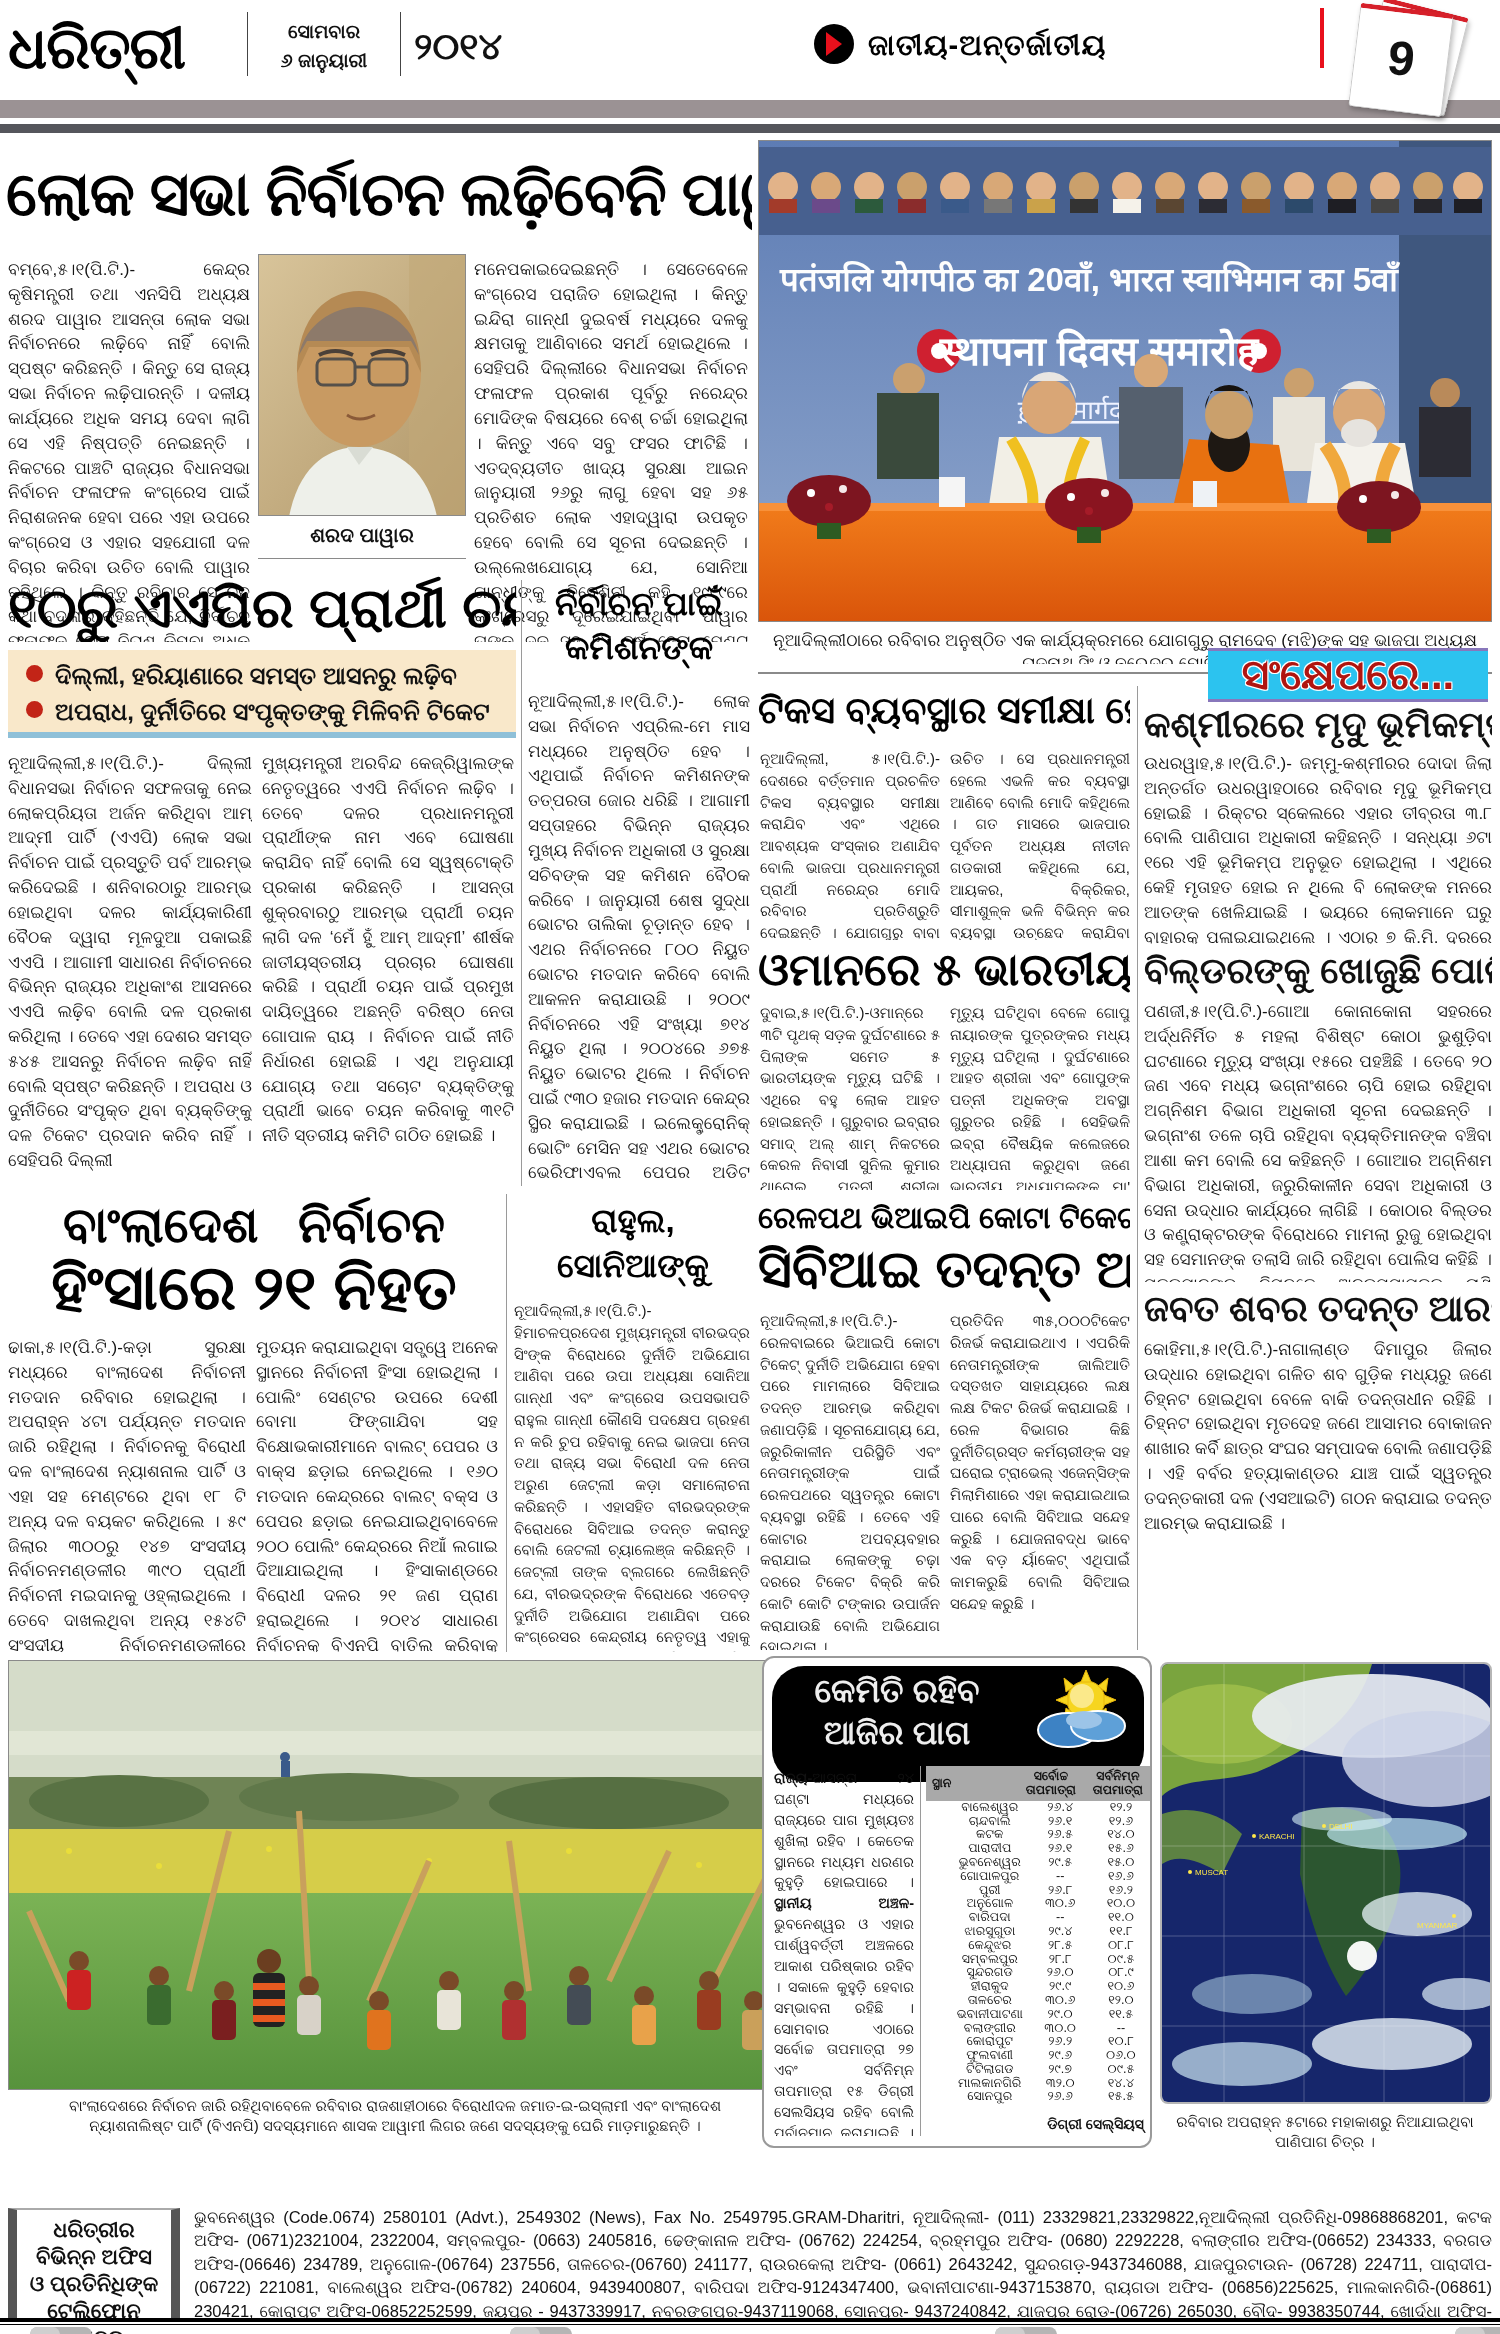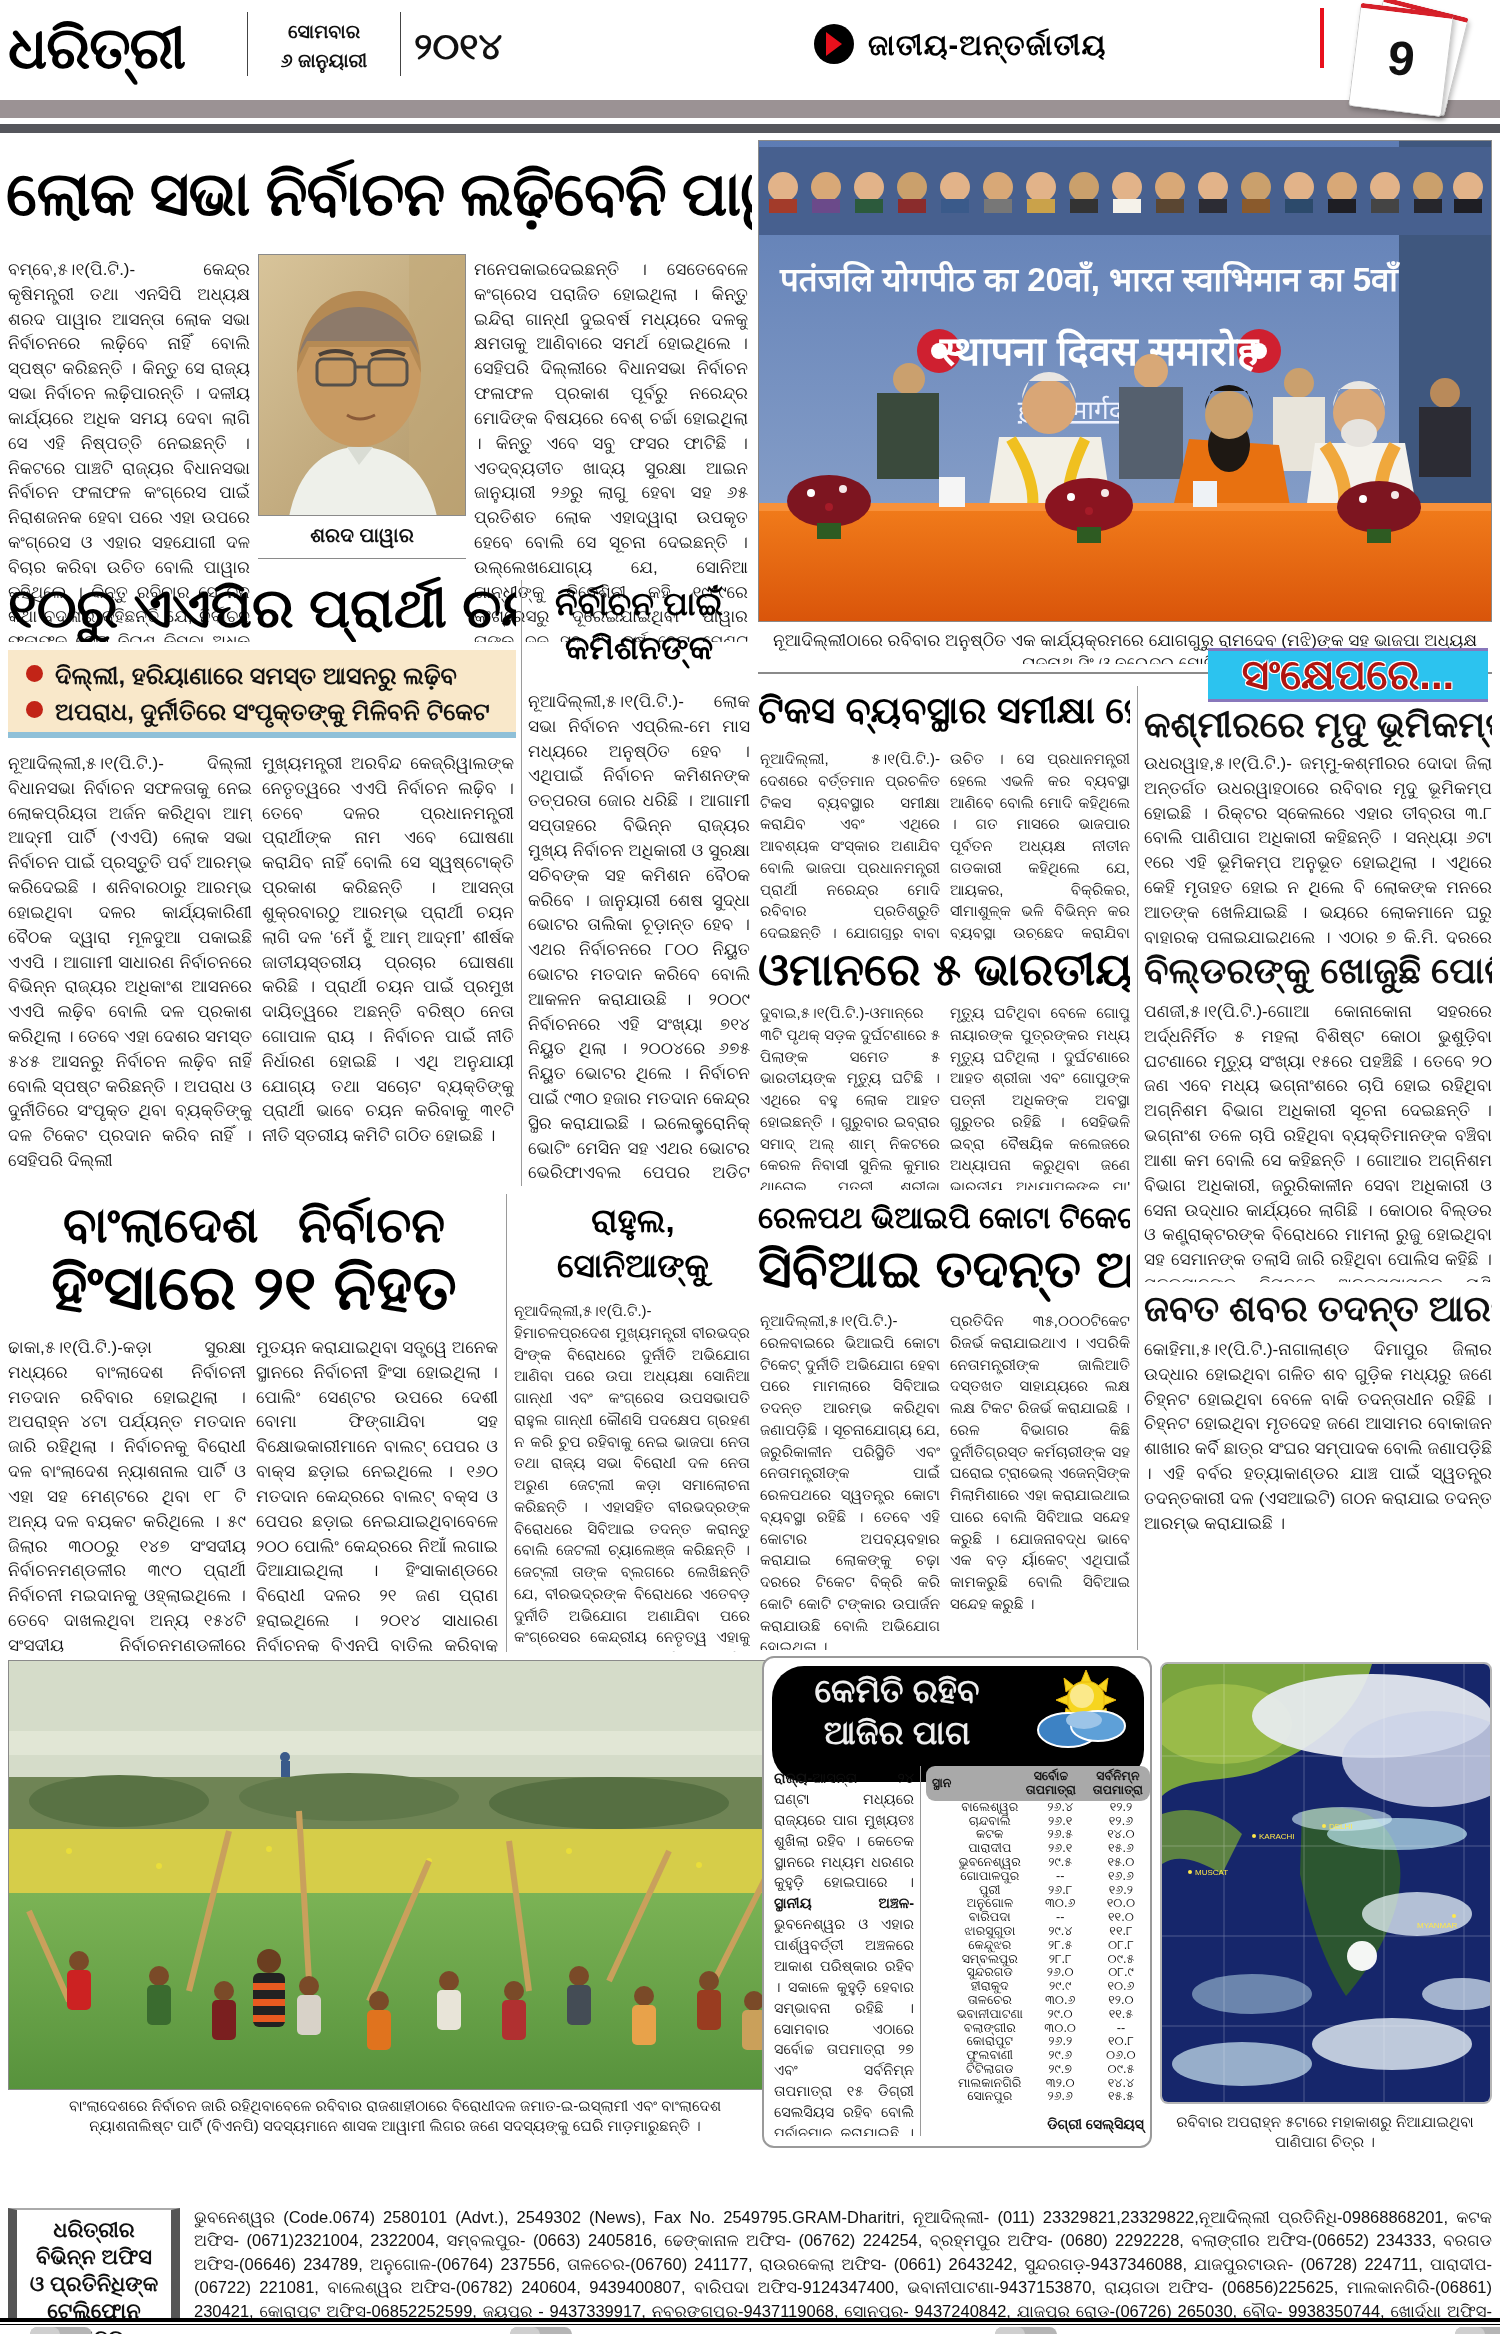--- a/index.html
+++ b/index.html
@@ -46,21 +46,21 @@
   .cap{font-size:17px;line-height:1.35;text-align:center;overflow:hidden;}
   .cap-sm{font-size:15px;line-height:1.35;text-align:center;overflow:hidden;}
   #pawar-cap{font-size:20px;font-weight:bold;}
   
   #weather-box{border:2px solid #9a9a9a;border-radius:12px;background:#fff;}
   #weather-head{background:#000;border-radius:6px;color:#fff;}
   .wtitle{font-size:33px;font-weight:bold;line-height:42px;text-align:center;color:#eee;}
   #weather-text{font-size:14.5px;line-height:1.44;text-align:justify;overflow:hidden;}
   #weather-text b{font-weight:bold;}
   .wthead{display:flex;background:#a9a9a9;color:#111;font-weight:bold;font-size:12.5px;
-          line-height:1.15;text-align:center;align-items:center;border-radius:9px;}
+          line-height:1.15;text-align:center;align-items:center;}
   .wthead div{padding:3px 1px;}
   .wth-p{width:88px;text-align:left;padding-left:6px!important;}
   .wth-a{width:72px;}.wth-b{width:66px;}
   .wrow{display:flex;font-size:12.6px;line-height:13.8px;}
   .wc{width:72px;text-align:center;}
   .wc.p{width:88px;text-align:center;padding-left:6px;margin-left:19px;}
   .wc.m{width:66px;}
   #wunit{font-size:14px;font-weight:bold;text-align:right;}
   
   #footer-label{border:2px solid #aaa;border-left:9px solid #555;border-right:9px solid #555;

